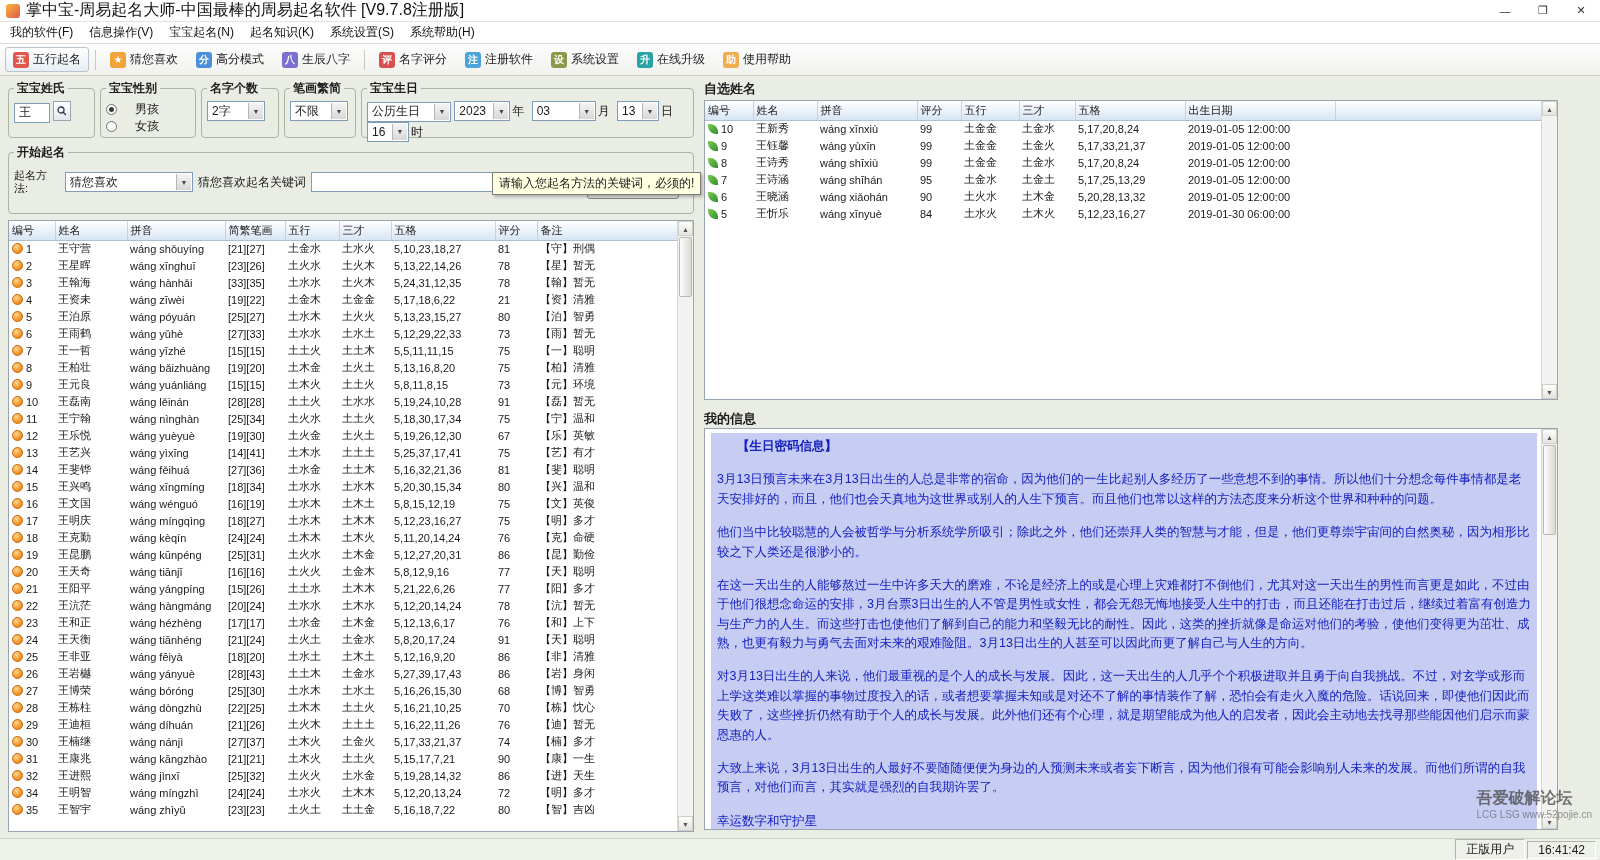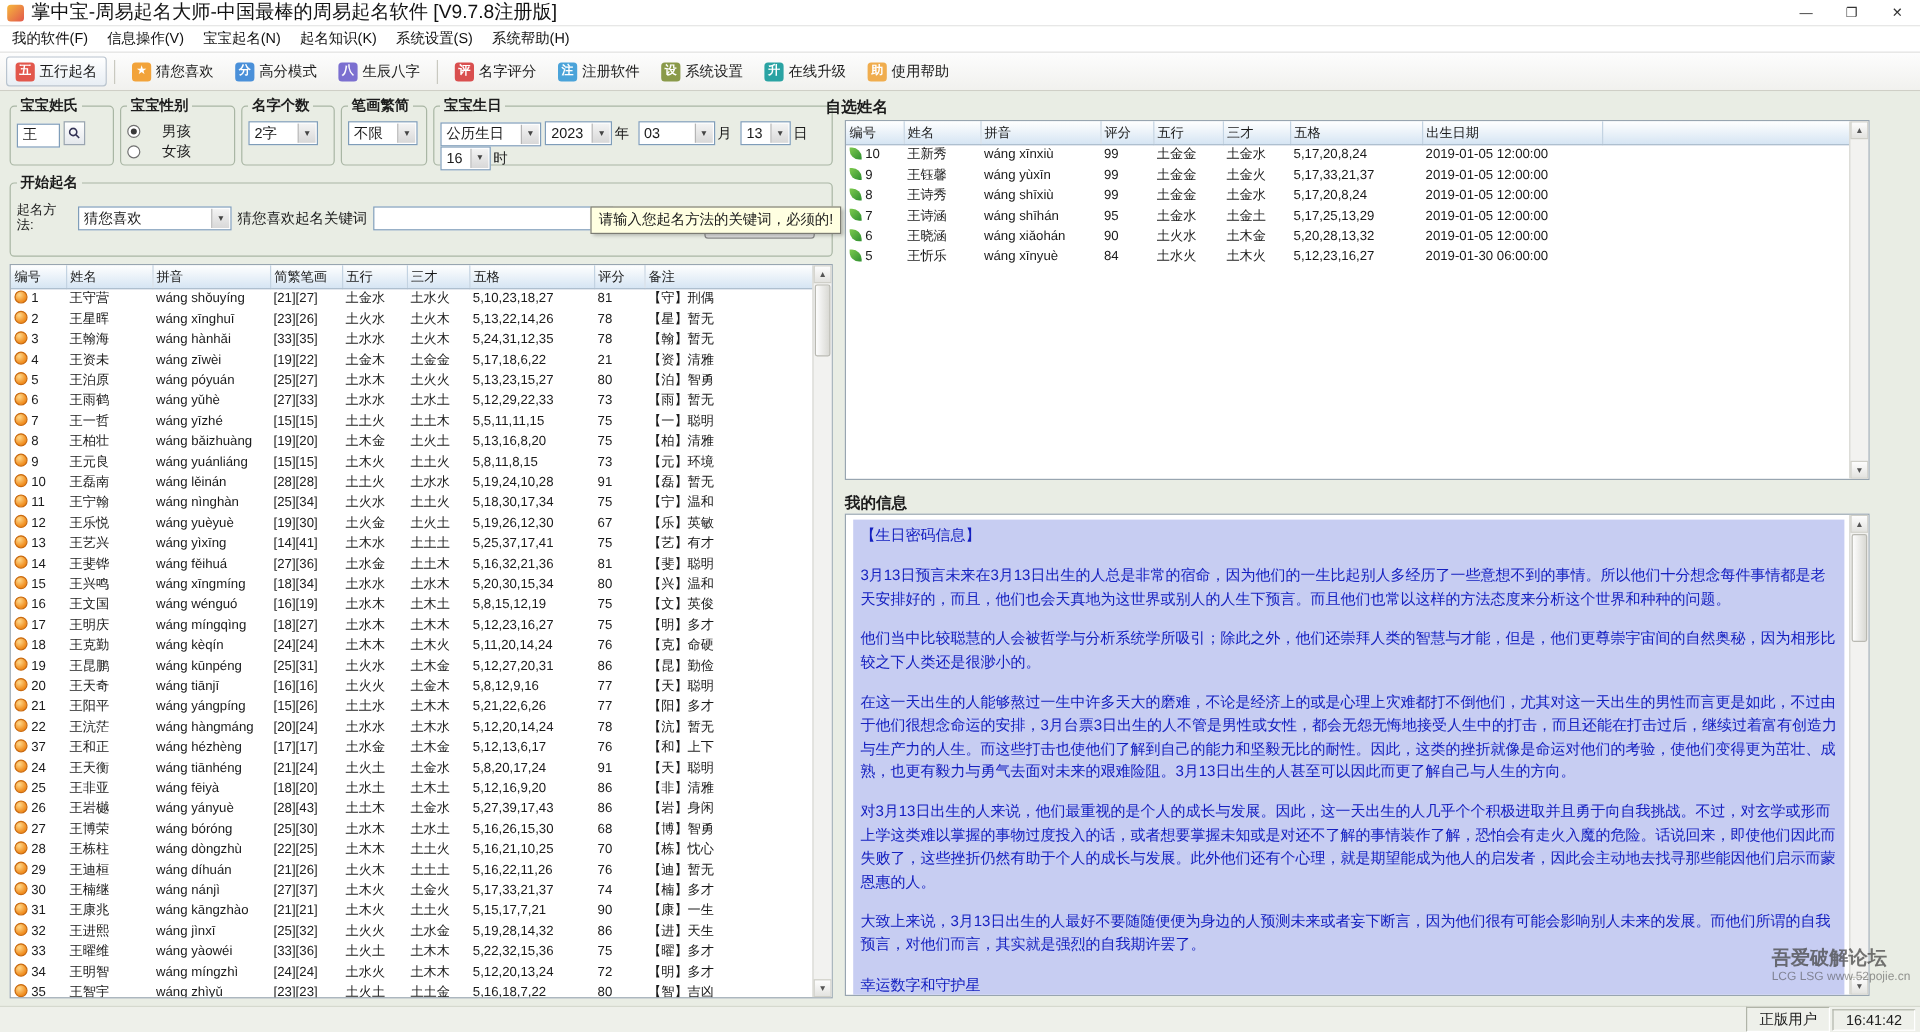--- a/index.html
+++ b/index.html
@@ -72,25 +72,25 @@
                background:radial-gradient(circle at 35% 30%, #ffd98c, #f08c1e 70%); border:1px solid #c96a10; }
   .icon-leaf { display:inline-block; width:10px; height:10px; margin-right:3px; vertical-align:-1px;
                background:linear-gradient(135deg,#7ecb4f,#2f8f2f); border-radius:0 80% 0 80%; }
   .vscroll { position:absolute; top:0; right:0; bottom:0; width:16px; background:#f2f2f0; border-left:1px solid #d8d8d2; }
   .vscroll .sb-btn { height:15px; font-size:7px; color:#555; text-align:center; line-height:15px; background:linear-gradient(#fdfdfd,#e3e3e0); border:1px solid #cfcfc8; }
   .vscroll .sb-btn.bottom { position:absolute; bottom:0; left:0; right:0; }
   .vscroll .thumb { position:absolute; left:1px; right:1px; top:16px; height:60px; background:linear-gradient(90deg,#fdfdfd,#d9d9d4); border:1px solid #b9b9b2; border-radius:2px; }
 
   
   .section-title { position:absolute; font-weight:bold; font-size:13px; color:#1c1c1c; }
-  .sel-title { left:688px; top:4px; }
+  .sel-title { left:704px; top:4px; }
   .myinfo-title { left:704px; top:334px; }
   .myinfo { position:absolute; left:704px; top:352px; width:854px; height:402px; background:#fff; border:1px solid #98a5b0; padding:4px 20px 4px 6px; overflow:hidden; }
   .mi-inner { background:#c7cdf2; color:#1520c0; font-size:12.5px; line-height:1.55; padding:4px 6px; }
-  .mi-head { font-weight:normal; margin-bottom:14px; }
+  .mi-head { font-weight:bold; margin-bottom:14px;margin-left:20px; }
   .mi-inner p { margin-bottom:14px; }
 
   
   .statusbar { height:22px; background:#eef0ea; border-top:1px solid #cfd4c8; display:flex; align-items:center; justify-content:flex-end; padding-right:4px; gap:2px; }
   .status-cell { border:1px solid; border-color:#b0b4a8 #ffffff #ffffff #b0b4a8; padding:1px 10px; font-size:12px; background:#eef0ea; }
 
   .watermark { position:absolute; right:8px; bottom:18px; z-index:30; text-align:left; pointer-events:none; }
   .watermark .wm1 { font-size:16px; font-weight:bold; color:rgba(70,70,70,.75); }
   .watermark .wm2 { font-size:10px; color:rgba(70,70,70,.55); }
 </style>
@@ -501,21 +501,21 @@
             <td>王沆茫</td>
             <td>wáng hàngmáng</td>
             <td>[20][24]</td>
             <td>土水水</td>
             <td>土木水</td>
             <td>5,12,20,14,24</td>
             <td>78</td>
             <td>【沆】暂无</td>
           </tr>
           <tr>
-            <td><span class="icon-baby"></span><span>37</span></td>
+            <td><span class="icon-baby"></span><span>23</span></td>
             <td>王和正</td>
             <td>wáng hézhèng</td>
             <td>[17][17]</td>
             <td>土水金</td>
             <td>土木金</td>
             <td>5,12,13,6,17</td>
             <td>76</td>
             <td>【和】上下</td>
           </tr>
           <tr>
@@ -609,31 +609,20 @@
           <tr>
             <td><span class="icon-baby"></span><span>32</span></td>
             <td>王进熙</td>
             <td>wáng jìnxī</td>
             <td>[25][32]</td>
             <td>土火火</td>
             <td>土水金</td>
             <td>5,19,28,14,32</td>
             <td>86</td>
             <td>【进】天生</td>
-          </tr>
-          <tr>
-            <td><span class="icon-baby"></span><span>33</span></td>
-            <td>王曜维</td>
-            <td>wáng yàowéi</td>
-            <td>[33][36]</td>
-            <td>土火土</td>
-            <td>土木木</td>
-            <td>5,22,32,15,36</td>
-            <td>75</td>
-            <td>【曜】多才</td>
           </tr>
           <tr>
             <td><span class="icon-baby"></span><span>34</span></td>
             <td>王明智</td>
             <td>wáng míngzhì</td>
             <td>[24][24]</td>
             <td>土水火</td>
             <td>土木木</td>
             <td>5,12,20,13,24</td>
             <td>72</td>

